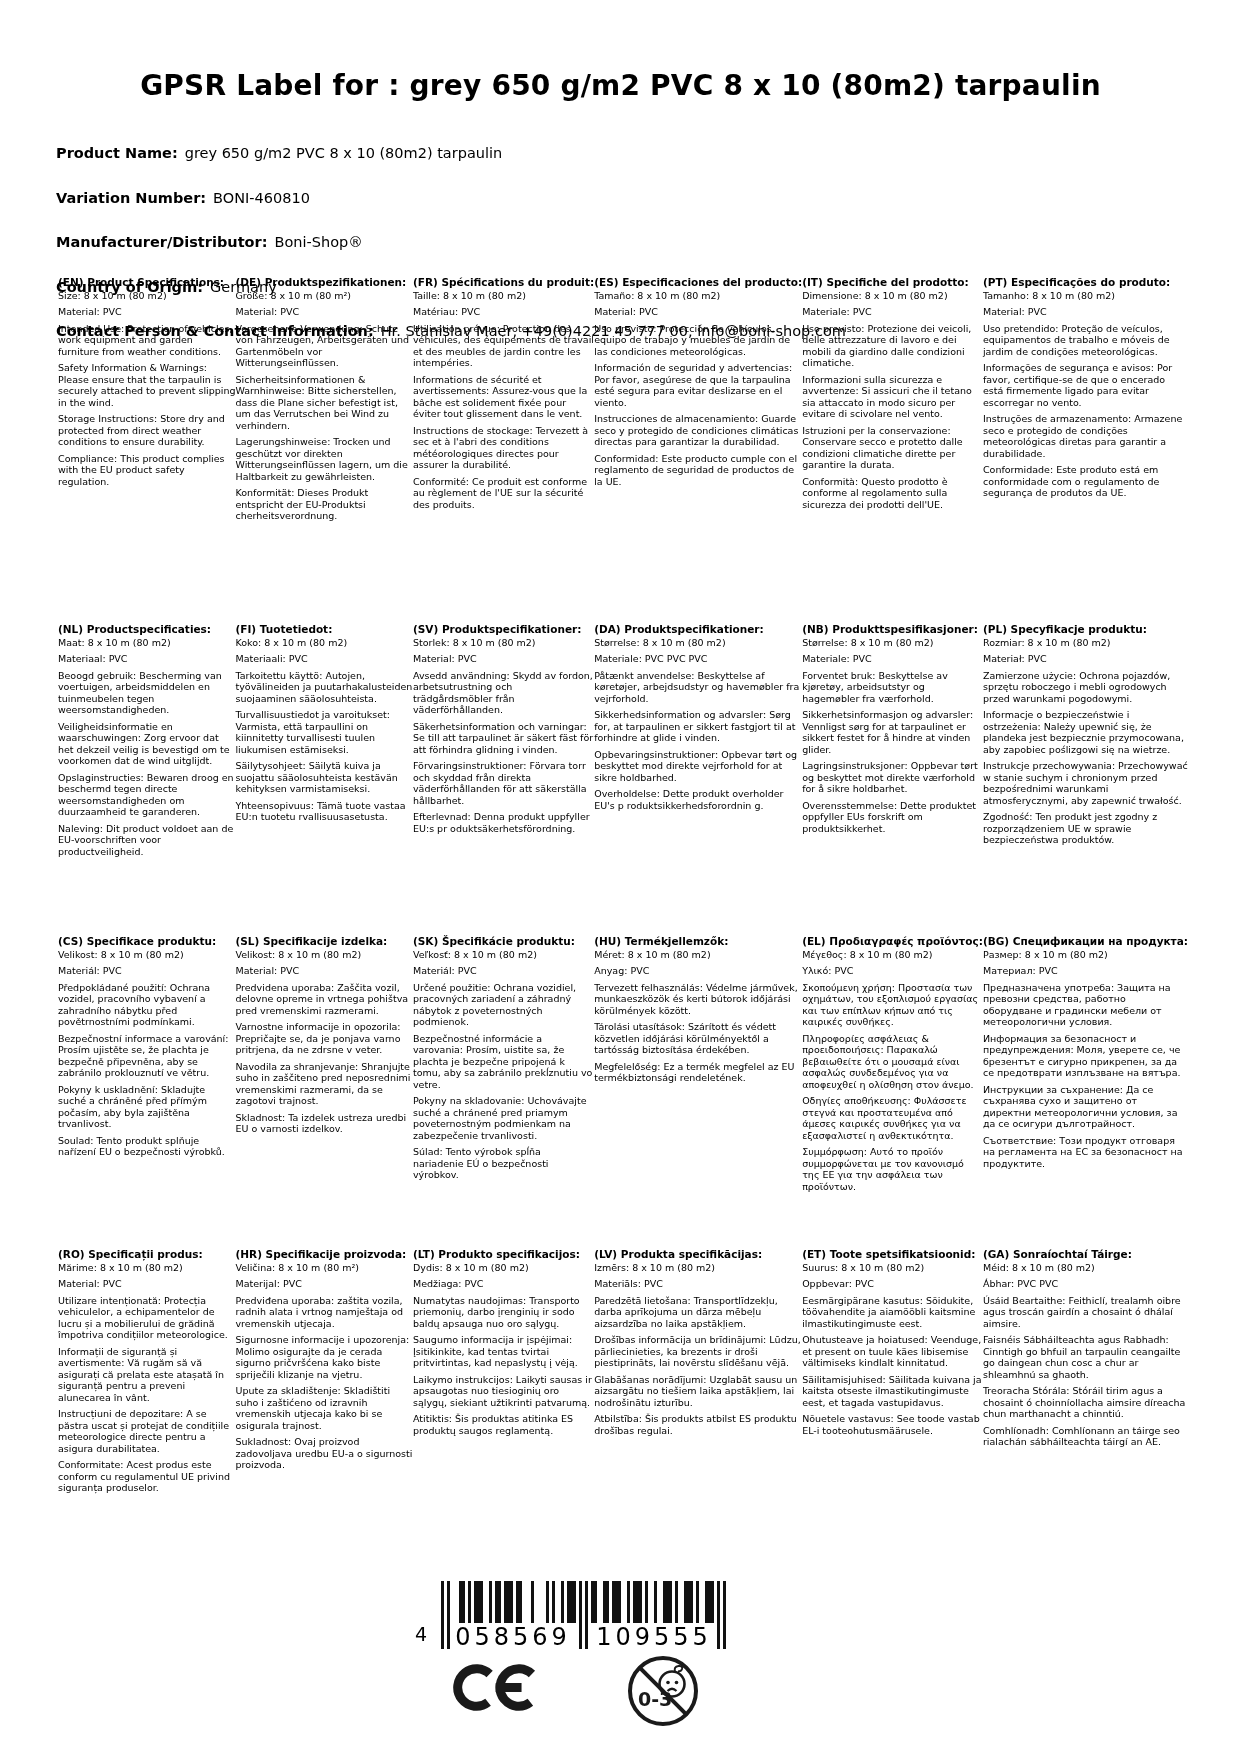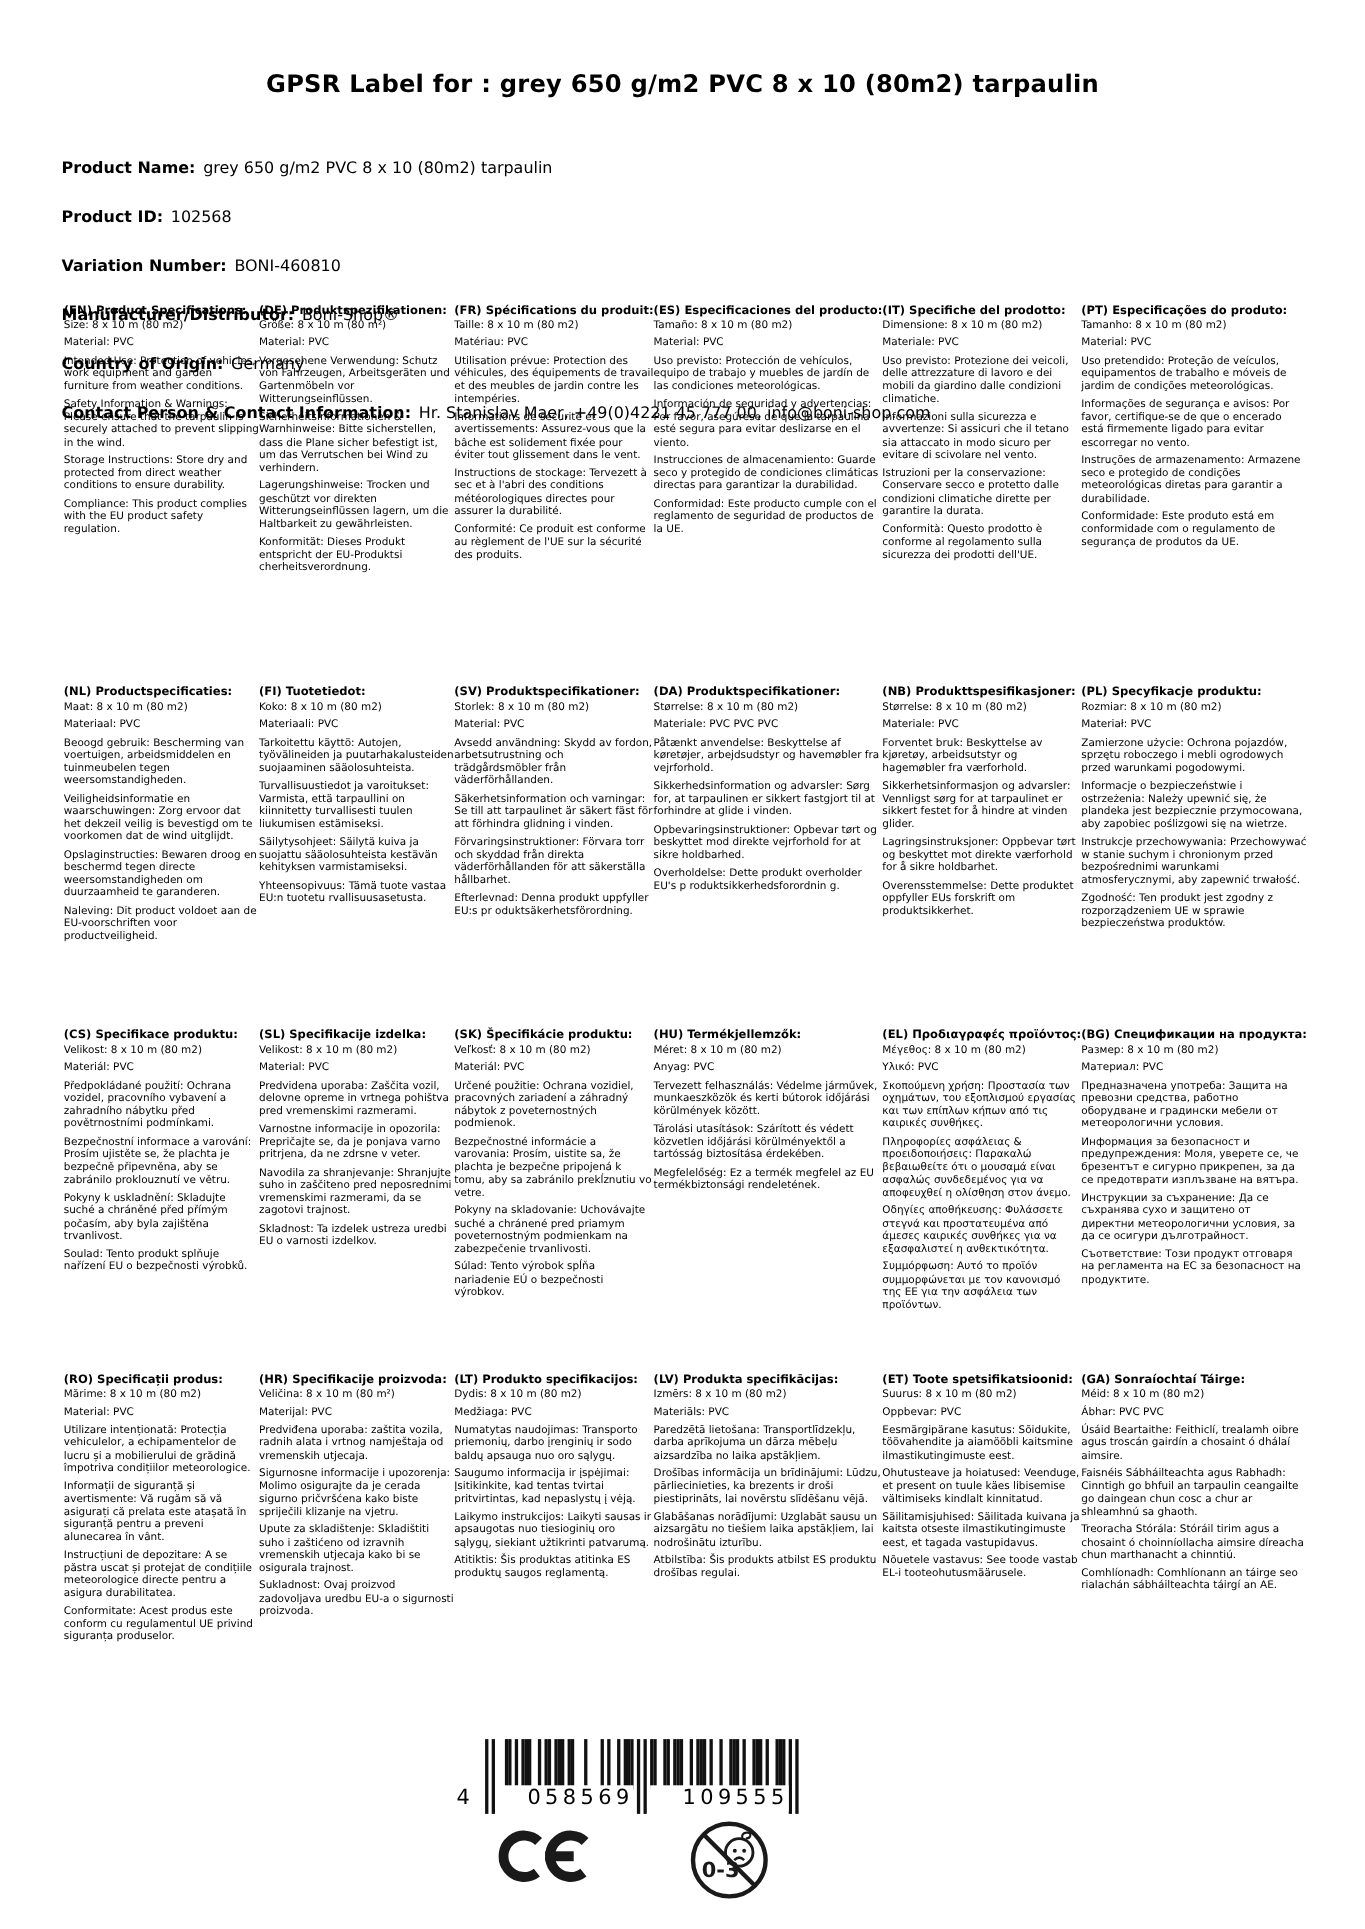--- a/index.html
+++ b/index.html
@@ -2,60 +2,57 @@
 <html><head>
 <meta charset="utf-8">
 <style>
   html,body{margin:0;padding:0;}
   body{
     width:1241px;height:1754px;position:relative;background:#fff;color:#000;
     font-family:"DejaVu Sans","Liberation Sans",sans-serif;overflow:hidden;
   }
   .page-title{
     position:absolute;top:50px;left:0;right:0;text-align:center;
-    font-size:22px;font-weight:bold;letter-spacing:.2px;
+    font-size:28px;font-weight:bold;letter-spacing:.2px;
   }
   .product-info{position:absolute;top:119px;left:56px;font-size:14.5px;line-height:20.5px;}
   .info-row{white-space:nowrap;margin-top:24px;}
   .info-label{font-weight:bold;margin-right:7px;}
   .spec-grid{
     position:absolute;left:58px;top:277px;width:1130px;
     display:grid;grid-template-columns:repeat(6,1fr);
     grid-template-rows:347px 312px 313px auto;
   }
   .spec-block{font-size:9.5px;line-height:11.5px;}
   .block-title{font-size:10.5px;font-weight:bold;white-space:nowrap;margin:0 0 1px 0;}
   .spec-par{margin:0 0 5px 0;}
   
   .barcode-wrap{position:absolute;left:441px;top:1581px;width:285px;height:68px;}
   .bars{display:flex;align-items:flex-start;height:68px;}
   .mod{width:3px;height:46px;flex:none;}
   .mod.on{background:#111;}
   .mod.tall{height:68px;}
   .bc-lead{position:absolute;left:-26px;top:42px;font-size:19px;}
-  .bc-num{position:absolute;top:42px;height:24px;background:#fff;font-size:19px;
-          letter-spacing:4px;text-align:right;}
+  .bc-num{position:absolute;top:42px;height:24px;background:#fff;font-size:24px;
+          letter-spacing:4px;text-align:center;}
   .bc-g1{left:9px;width:126px;}
   .bc-g2{left:150px;width:126px;}
   .ce-mark{position:absolute;left:453px;top:1660px;}
   .age-warning{position:absolute;left:625px;top:1653px;}
 </style>
 </head>
 <body>
 
 <h1 class="page-title">GPSR Label for : grey 650 g/m2 PVC 8 x 10 (80m2) tarpaulin</h1>
 
 <section class="product-info" id="product-info">
   <div class="info-row">
     <span class="info-label">Product Name:</span><span class="info-value">grey 650 g/m2 PVC 8 x 10 (80m2) tarpaulin</span>
   </div>
 
-  <div class="info-row">
-    <span class="info-label">Product ID:</span><span class="info-value">102568</span>
-  </div>
 
   <div class="info-row">
     <span class="info-label">Variation Number:</span><span class="info-value">BONI-460810</span>
   </div>
 
   <div class="info-row">
     <span class="info-label">Manufacturer/Distributor:</span><span class="info-value">Boni-Shop®</span>
   </div>
 
   <div class="info-row">

